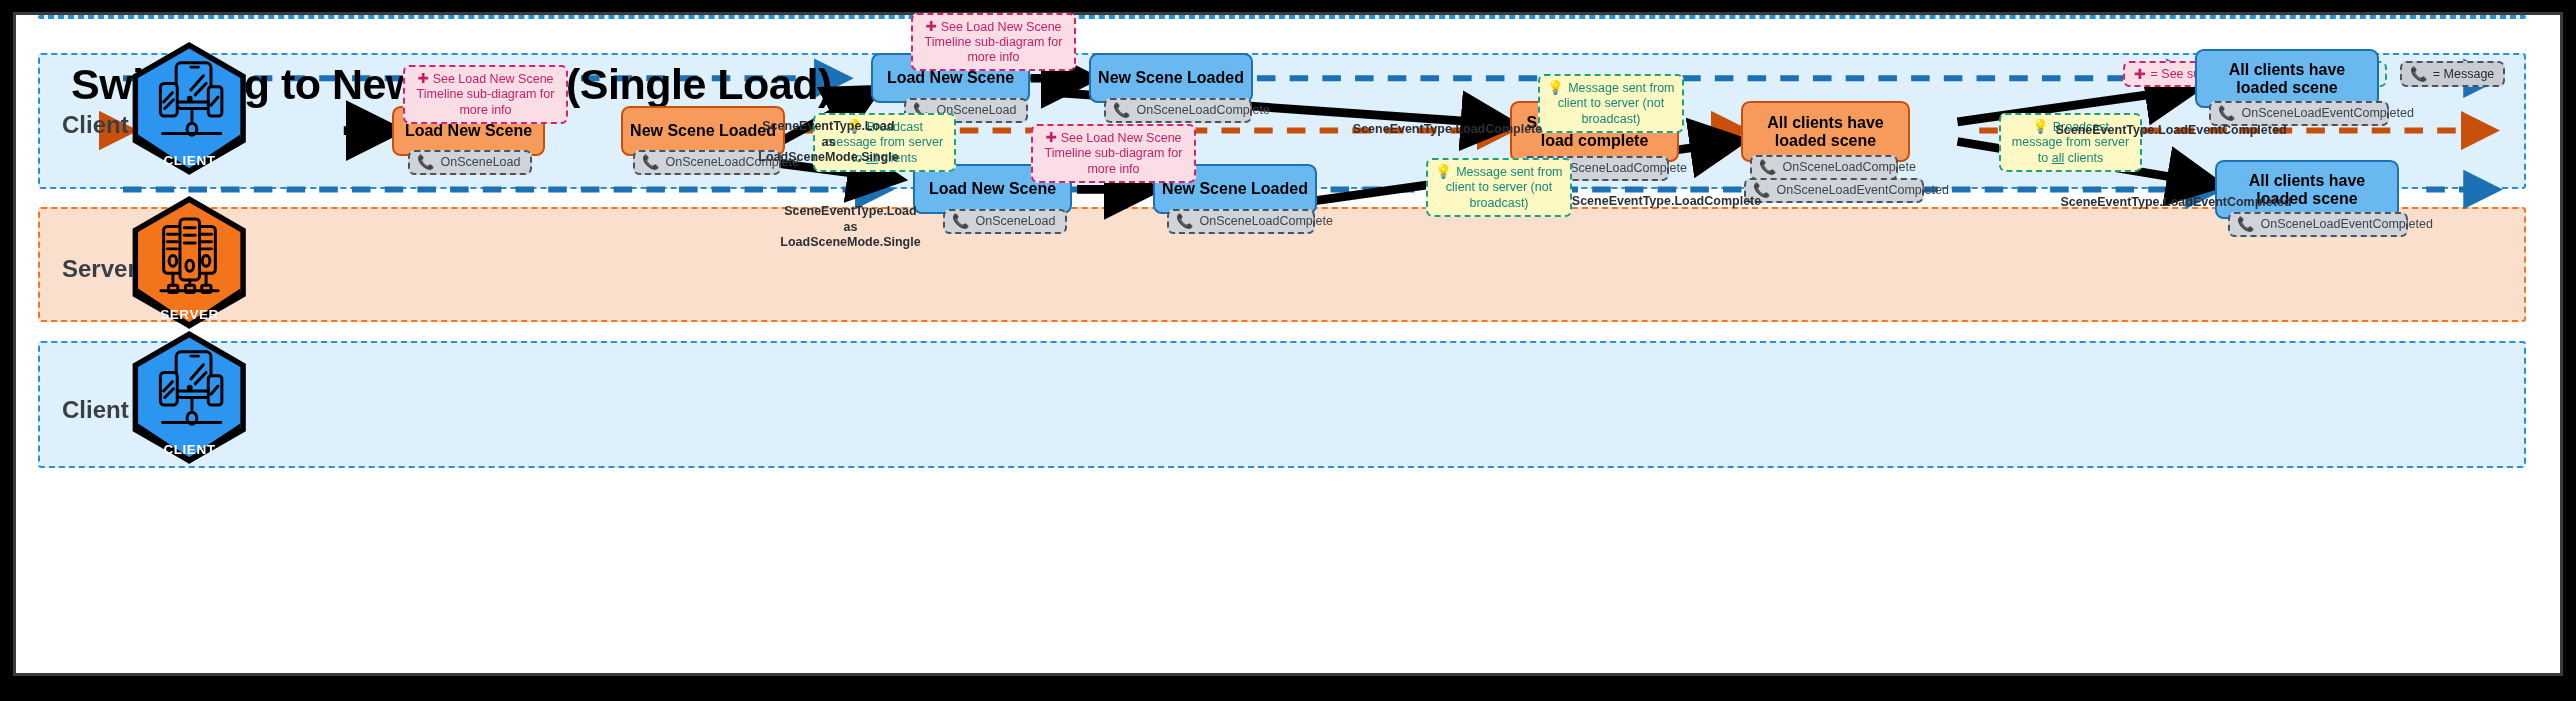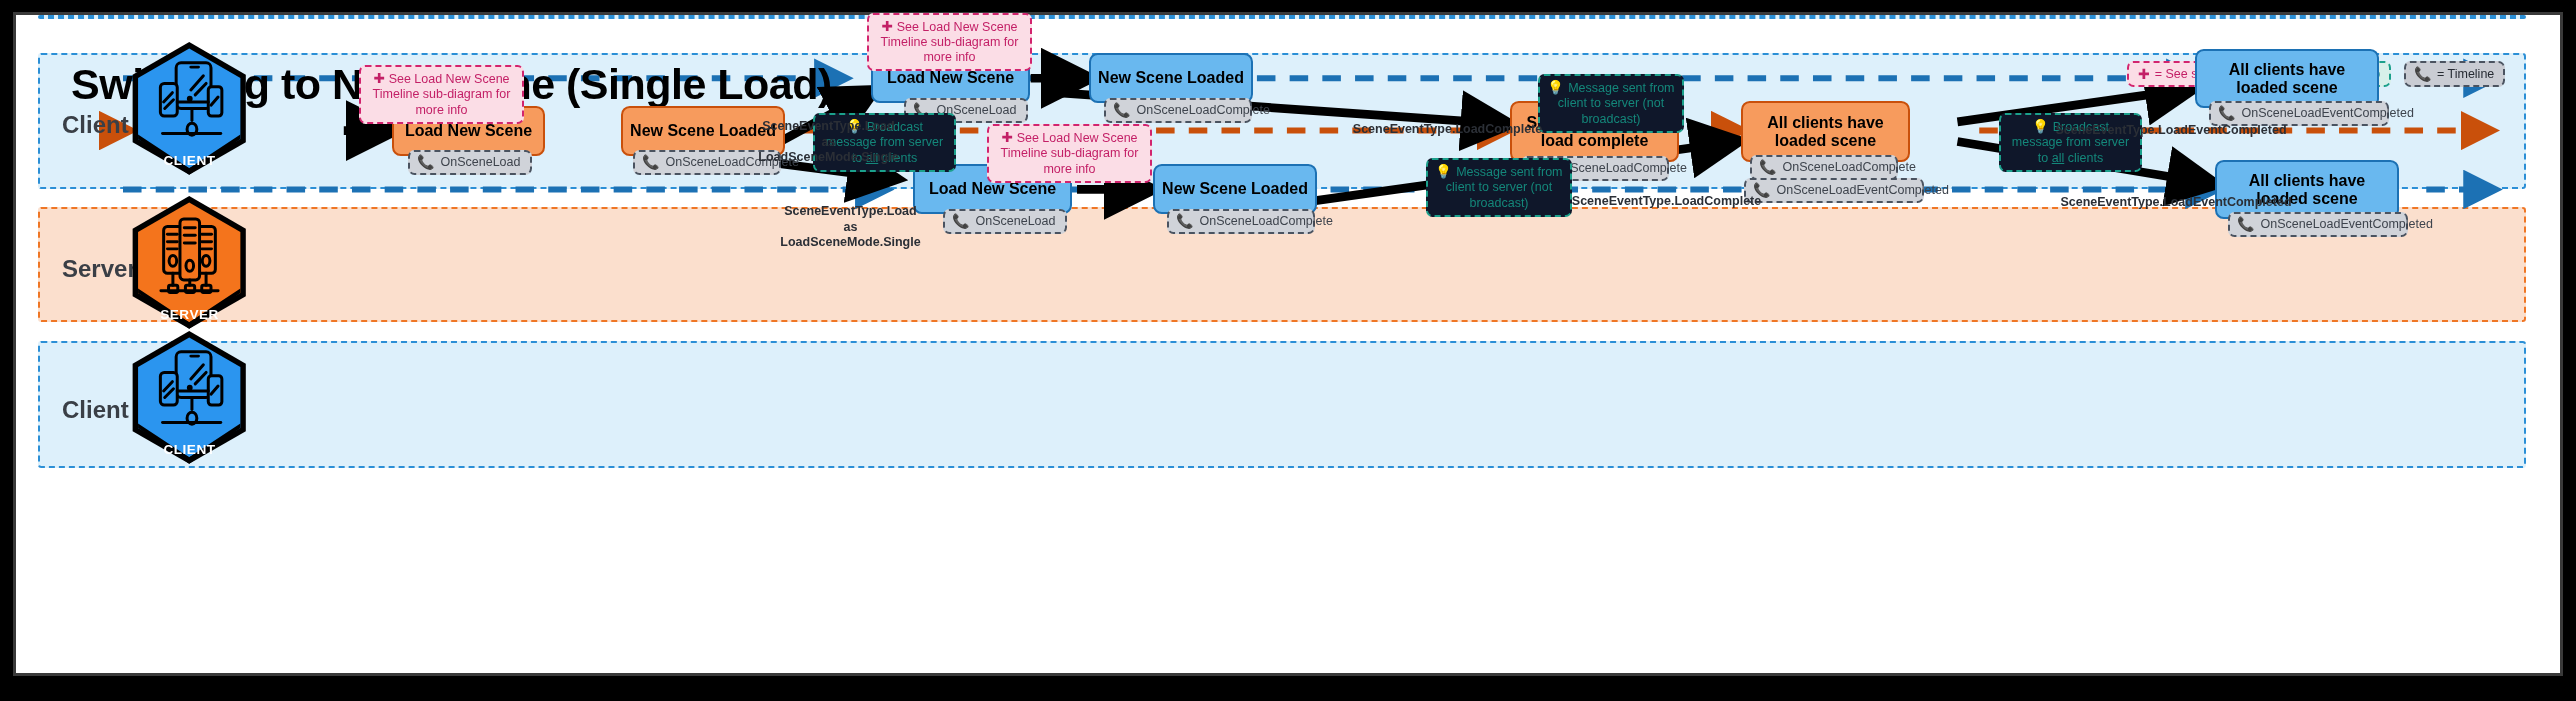--- a/index.html
+++ b/index.html
@@ -43,22 +43,22 @@
 
   
   .cbchip{position:absolute;box-sizing:border-box;display:flex;align-items:center;gap:5.5px;
           background:#d0d3d9;border:2.2px dashed #4a5360;border-radius:6.5px;
           padding:3.3px 7.6px;font-size:12.5px;color:#3e444d;white-space:nowrap;z-index:7;}
   .cbchip .ph{font-size:14px;color:#12161c;line-height:1;}
 
   
   .note{position:absolute;box-sizing:border-box;border:2.2px dashed;border-radius:6.5px;
         padding:3.8px 7px;font-size:12.5px;line-height:1.22;text-align:center;z-index:8;}
-  .note.pink{background:#fbdde6;border-color:#d2246e;color:#c31f66;}
-  .note.teal{background:#0f172a;border-color:#1ba08b;color:#14877a;}
+  .note.pink{background:#fbdde6;border-color:#d2246e;color:#c31f66;margin-left:44px;}
+  .note.teal{background:#fef9c3;border-color:#1ba08b;color:#14877a;}
   .note .gl{font-size:13.6px;}
   .note u{}
 
   
   .elabel{position:absolute;font-size:12.5px;font-weight:bold;color:#2b2f36;
           text-align:center;line-height:1.25;white-space:pre-line;z-index:9;}
 </style>
 </head>
 <body>
 
@@ -122,21 +122,21 @@
       <div class="lg sub">
         <span class="gl">✚</span>
         <span>= See sub-diagram</span>
       </div>
       <div class="lg info">
         <span class="gl">💡</span>
         <span>= More info</span>
       </div>
       <div class="lg cb">
         <span class="gl">📞</span>
-        <span>= Timeline</span>
+        <span>= Message</span>
       </div>
     </div>
 
     <div class="lane client" style="left:22px;top:0px;width:2488px;height:0px;"></div>
   <div class="lane-label" style="left: 46px; top: 96px;">Client 1</div>
       <div class="actor" style="left: 115px; top: 26px;">
         <svg class="hexwrap" viewBox="0 0 215 248">
           <polygon points="107,2 211,62 211,186 107,246 3,186 3,62" fill="#000"></polygon>
           <polygon points="107,14 201,68 201,180 107,234 13,180 13,68" fill="#2b95ef"></polygon>
           <path d="M13,172 L107,234 L201,172 L201,180 L107,246 L13,180 Z" fill="#000"></path>

